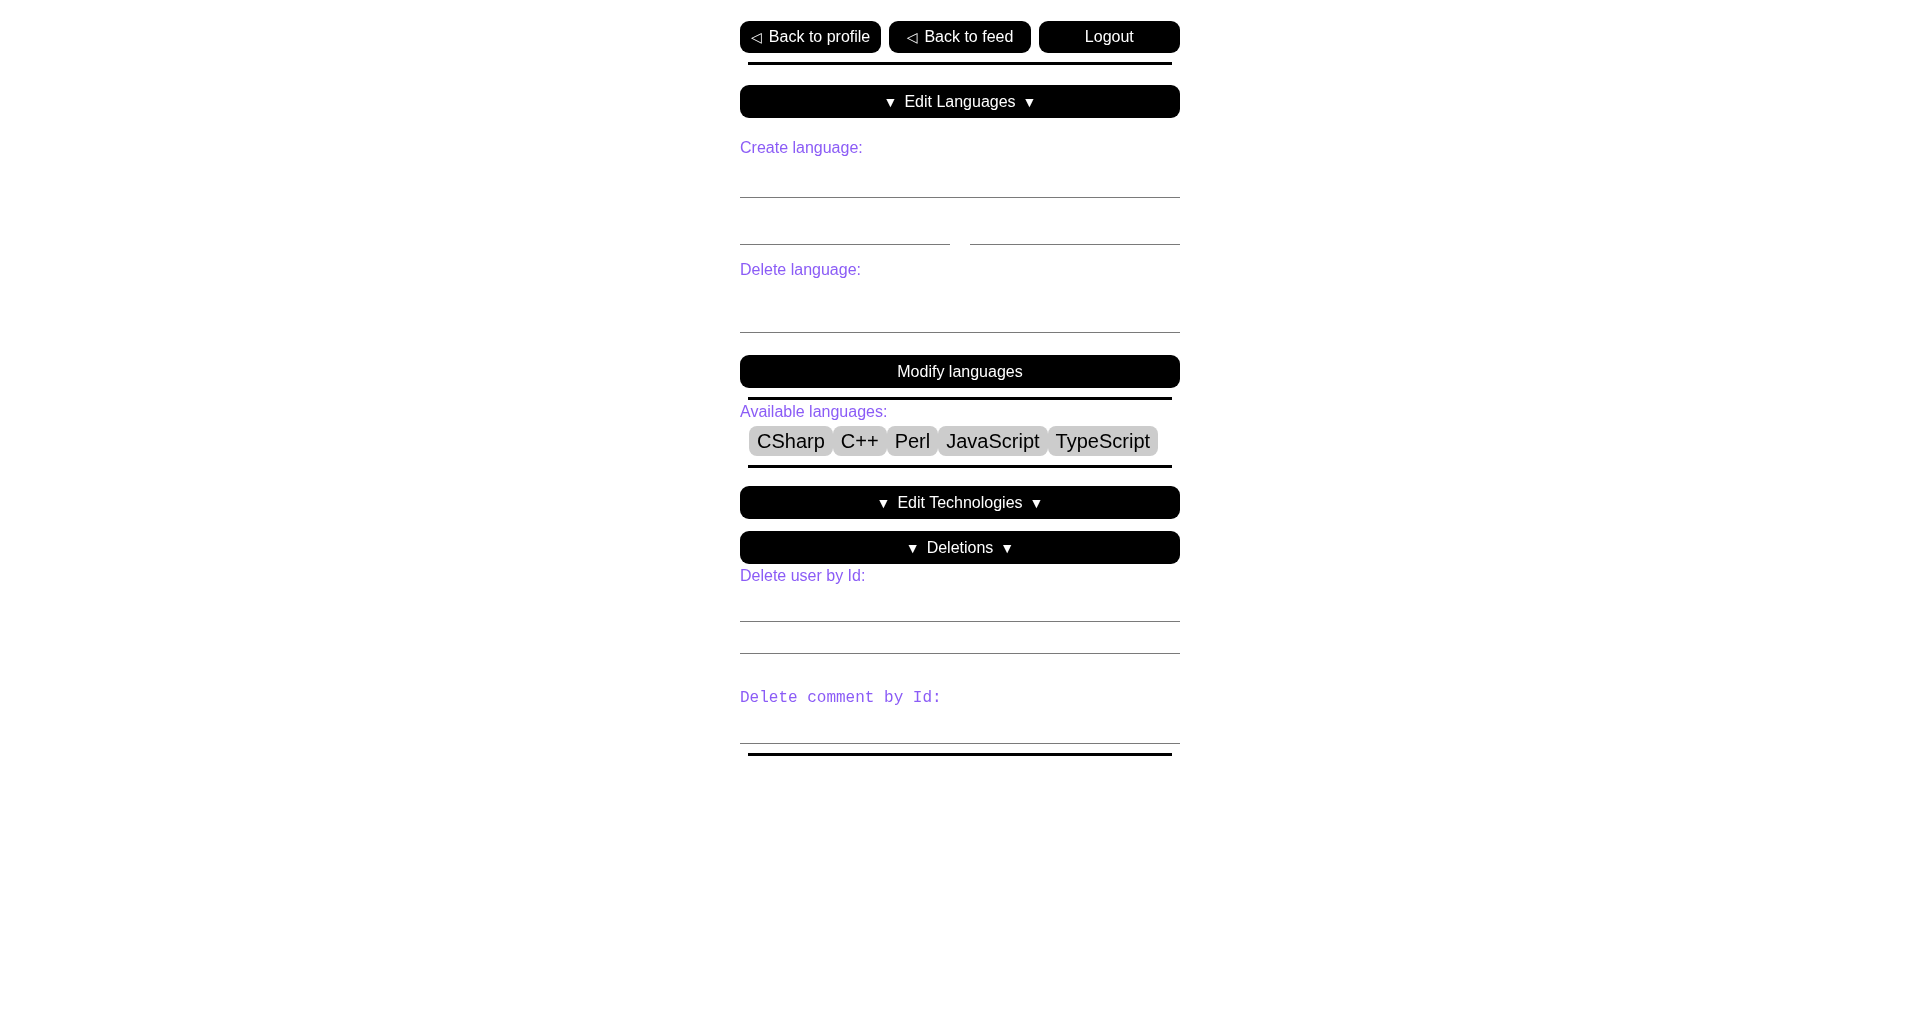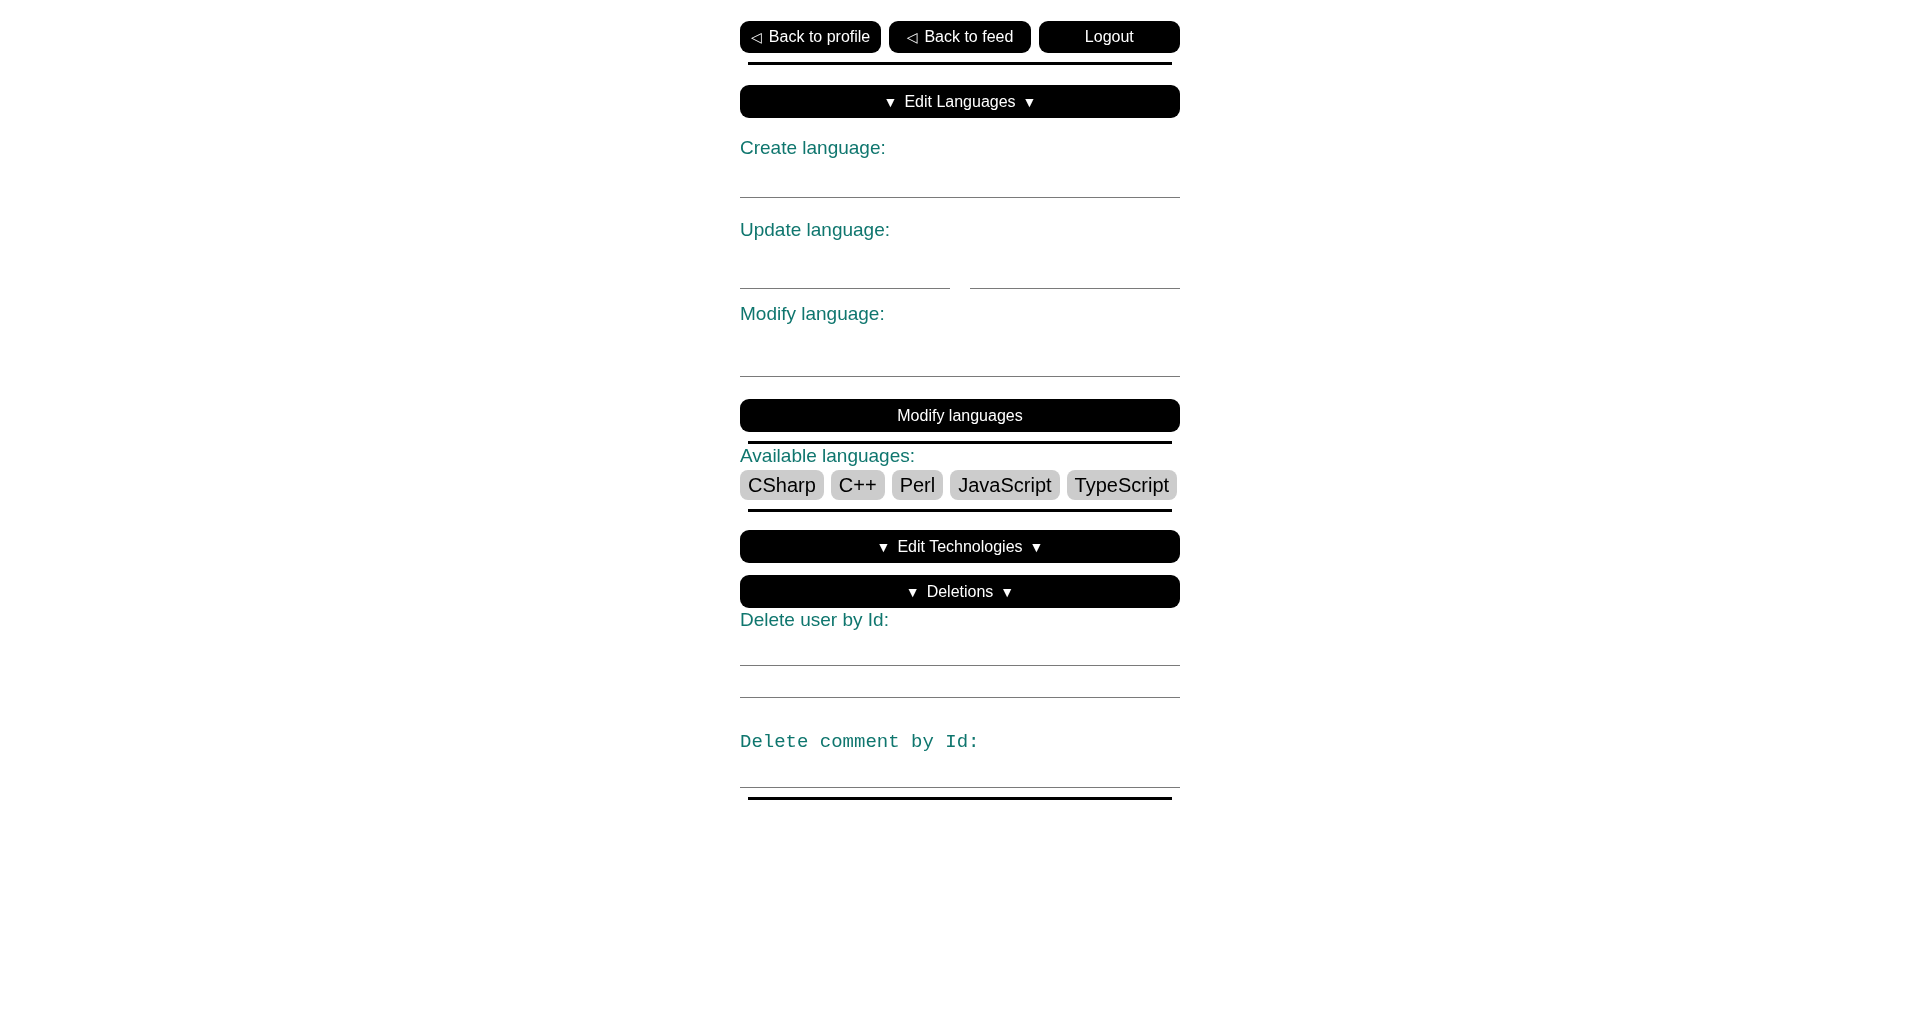--- a/index.html
+++ b/index.html
@@ -40,45 +40,45 @@
   .btn-row .btn { flex: 1; }
   .block { display: flex; width: 100%; box-sizing: border-box; height: 33px; }
   hr.thick {
     border: none;
     height: 3px;
     background: #000000;
     width: 424px;
     margin: 9px auto 0;
   }
   .form-label {
-    font-size: 19px;
+    font-size: 16px;
     line-height: 24px;
-    color: #0f766e;
+    color: #8b5cf6;
   }
   .line-input {
     display: block;
     width: 100%;
     box-sizing: border-box;
     height: 28px;
     border: none;
     border-bottom: 1px solid #7a7a7a;
     border-radius: 0;
     background: transparent;
     font-family: "Liberation Sans", sans-serif;
     font-size: 18px;
     padding: 0 2px;
     outline: none;
   }
   .update-row { display: flex; gap: 20px; margin-top: 19px; }
   .update-row .line-input { flex: 1; margin-top: 0; }
   .tags {
     display: flex;
     flex-wrap: wrap;
-    gap: 7px;
     margin-top: 2px;
+    margin-left: 9px;
   }
   .tag {
     background: #cccccc;
     color: #000000;
     border-radius: 8px;
     padding: 3px 8px;
     font-size: 20px;
     line-height: 24px;
   }
   
@@ -126,27 +126,26 @@
 
   <button class="btn block mt-toggle-lang">
     <span class="ic">▼</span>
     <span>Edit Languages</span>
     <span class="ic">▼</span>
   </button>
 
   <div class="form-label lbl-create">Create language:</div>
   <input class="line-input in-create" type="text" value="" style="">
 
-  <div class="form-label lbl-update">Update language:</div>
   <div class="update-row">
     <input class="line-input" type="text" value="" style="">
     <input class="line-input" type="text" value="" style="">
   </div>
 
-  <div class="form-label lbl-dellang">Modify language:</div>
+  <div class="form-label lbl-dellang">Delete language:</div>
   <input class="line-input in-dellang" type="text" value="" style="">
 
   <button class="btn block btn-modify">
     <span>Modify languages</span>
   </button>
 
   <hr class="thick hr-avail">
 
   <div class="form-label lbl-avail">Available languages:</div>
   <div class="tags">

